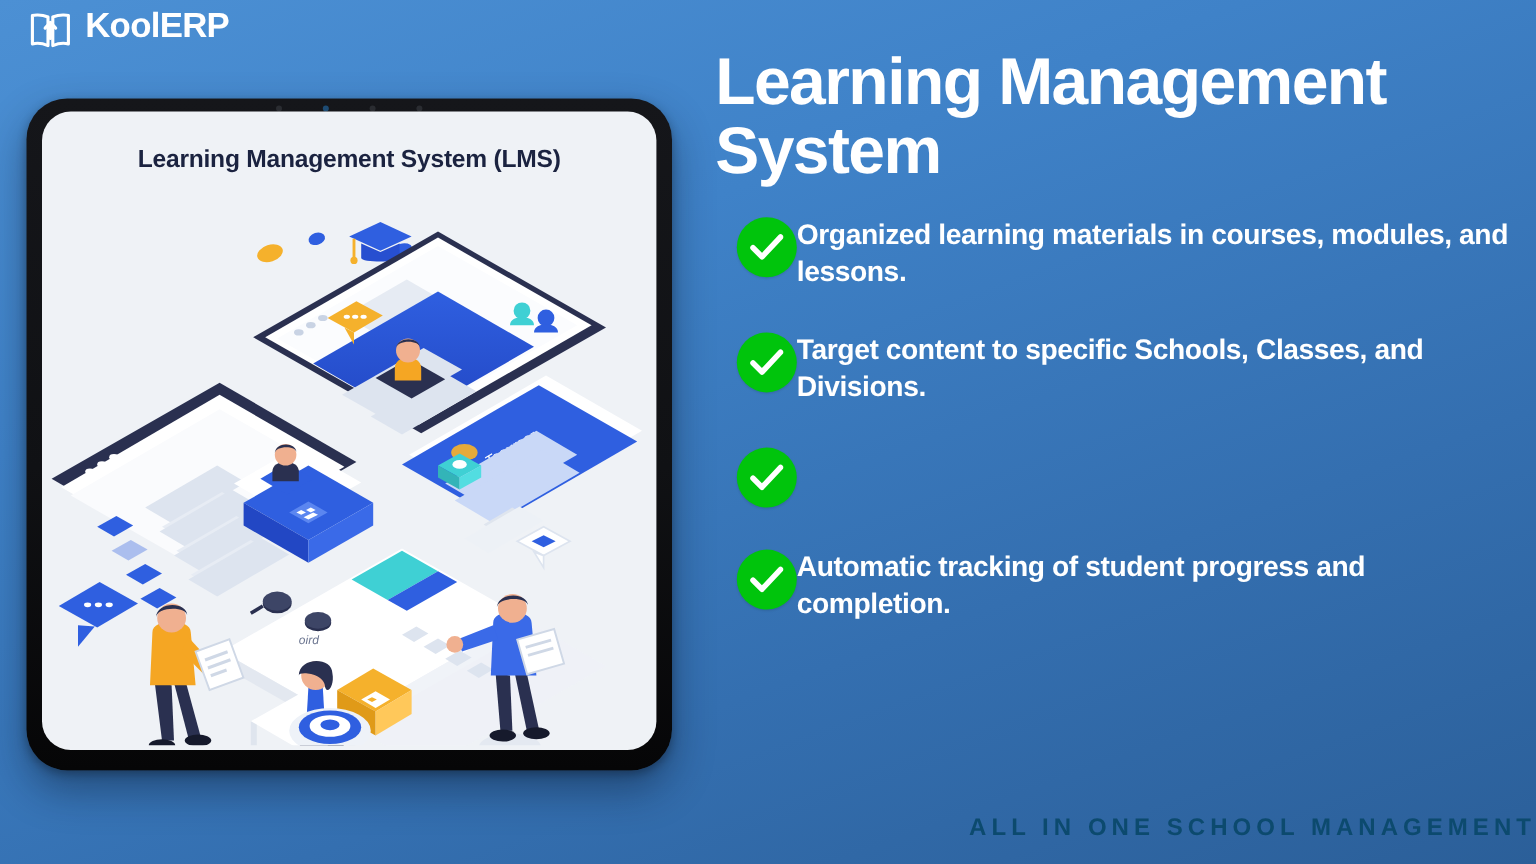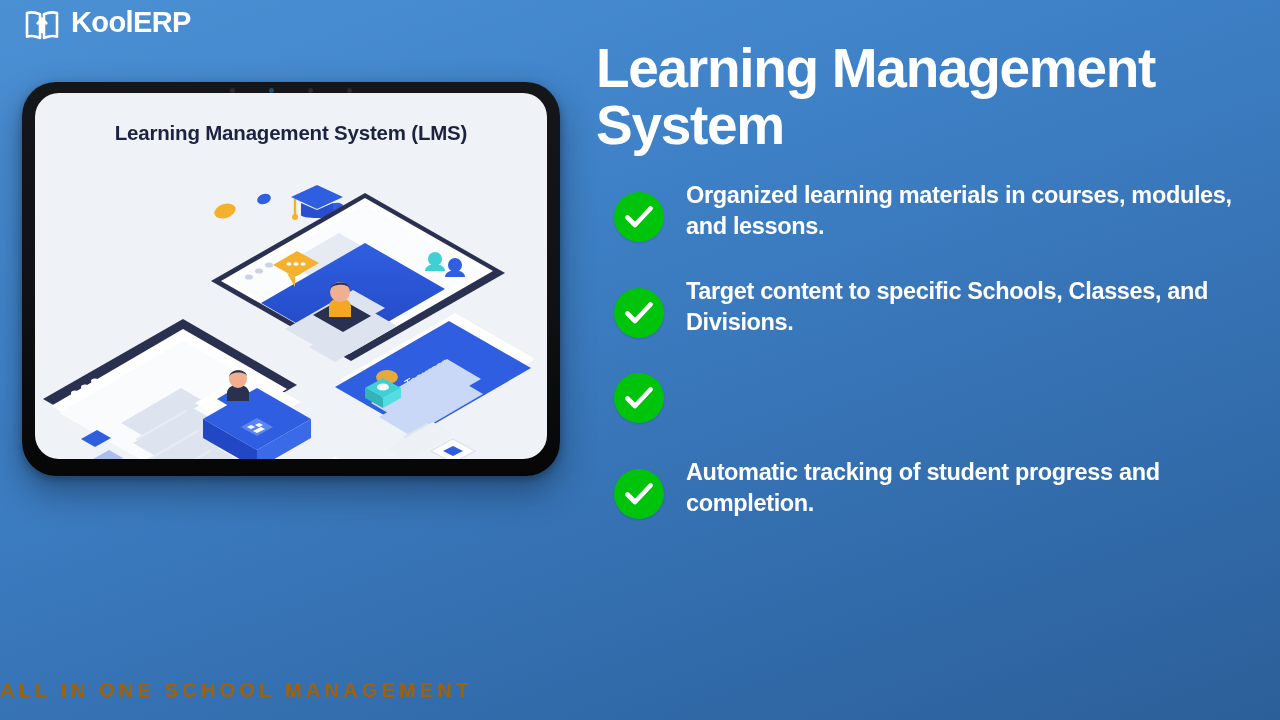--- a/index.html
+++ b/index.html
@@ -16,21 +16,21 @@
     display:flex; align-items:flex-start; gap:11px; height:44px;
   }
   #brand .logo-icon { width:36px; height:34px; flex:0 0 auto; }
   #brand .wordmark {
     color:#ffffff; font-size:29px; font-weight:bold;
     letter-spacing:-0.6px; line-height:1;
   }
 
   
   #tablet {
-    position:absolute; left:22px; top:82px; width:538px; height:394px;
+    position:absolute; left:22px; top:82px; width:538px; height:560px;
     background:linear-gradient(180deg,#15161a 0%,#101114 55%,#060607 100%);
     border-radius:34px;
     box-shadow:0 16px 34px rgba(10,22,40,.42), 0 3px 8px rgba(0,0,0,.3);
     padding:11px 13px 17px 13px;
   }
   #tablet .bezel-dots {
     position:absolute; left:0; right:0; top:4px; height:8px;
     display:flex; justify-content:center; align-items:center; gap:34px;
   }
   #tablet .bezel-dots i { width:5px; height:5px; border-radius:50%; background:#2a2c31; display:block; }
@@ -52,37 +52,37 @@
   
   #right { position:absolute; left:596px; top:40px; width:668px; }
   #headline {
     color:#ffffff; font-weight:bold; text-align:left;
     font-size:55px; line-height:1.03; letter-spacing:-1.3px;
     font-stretch:condensed;
   }
   #headline .l2 { display:block; }
 
   #features { margin-top:26px; padding-left:18px; }
-  .feature { display:flex; align-items:flex-end; gap:22px; margin-bottom:33px; }
+  .feature { display:flex; align-items:flex-start; margin-bottom:33px; }
   .feature:last-child { margin-bottom:16px; }
   .check-badge {
     flex:0 0 auto; width:50px; height:50px; border-radius:50%;
     background:#00c40c; position:relative; margin-top:2px;
     box-shadow:0 1px 2px rgba(0,0,0,.12);
   }
   .check-badge svg { position:absolute; left:11px; top:13px; width:28px; height:24px; }
   .feature-text {
     color:#ffffff; font-size:23.5px; font-weight:bold;
     line-height:1.32; letter-spacing:-0.35px; padding-top:1px;
   }
 
   
   #footer {
-    position:absolute; left:0; right:12px; bottom:18px; text-align:left;
-    color:#a16207; font-size:20px; font-weight:bold; letter-spacing:4.2px;
+    position:absolute; left:0; right:0; bottom:18px; text-align:right;
+    color:#0c4a6e; font-size:20px; font-weight:bold; letter-spacing:4.2px;
   }
 </style>
 </head>
 <body>
 
 <div id="brand">
   <span class="logo-icon">
     <svg viewBox="0 0 36 34" fill="none" xmlns="http://www.w3.org/2000/svg">
       <path d="M3 5 C3 5 9 3.2 16 6.2 L16 30 C9 27 3 28.6 3 28.6 Z" stroke="#ffffff" stroke-width="2.6" stroke-linejoin="round"></path>
       <path d="M33 5 C33 5 27 3.2 20 6.2 L20 30 C27 27 33 28.6 33 28.6 Z" stroke="#ffffff" stroke-width="2.6" stroke-linejoin="round"></path>

